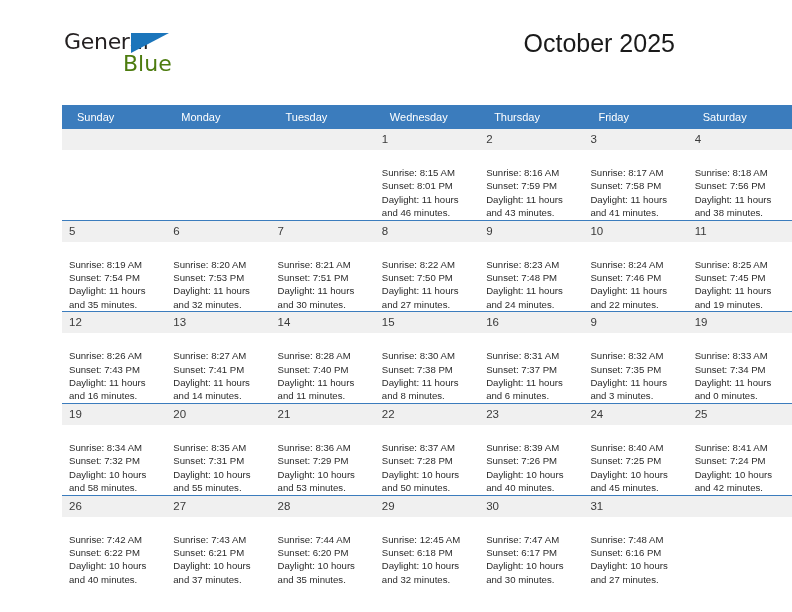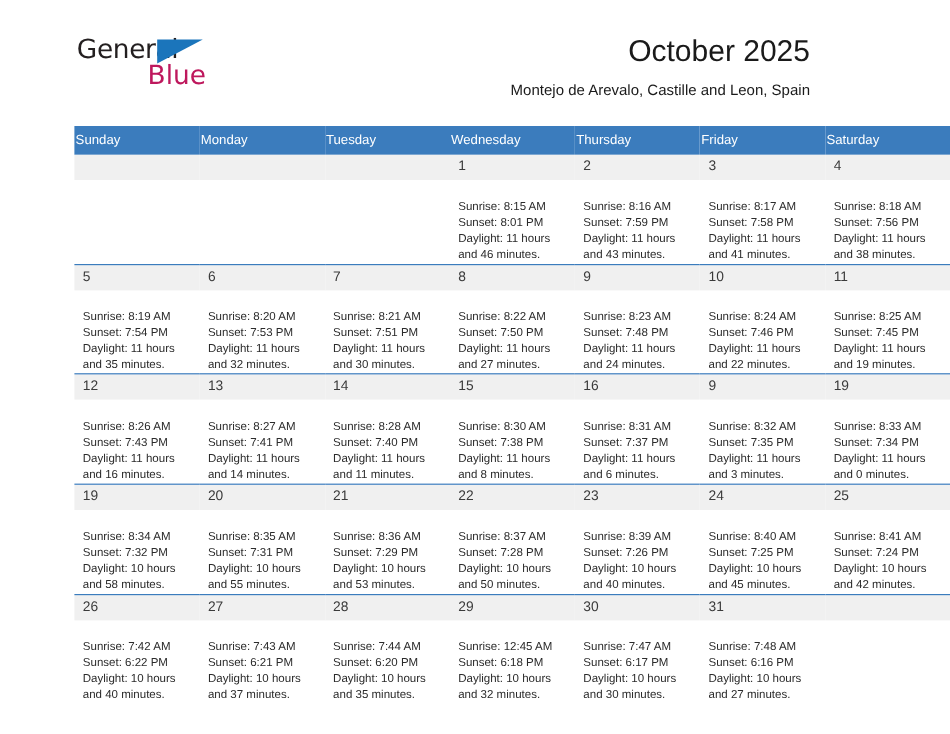--- a/index.html
+++ b/index.html
@@ -49,21 +49,21 @@
     width: 0;
     height: 0;
     border-left: 38px solid #1b75bb;
     border-bottom: 20px solid transparent;
   }
   .logo-blue {
     position: absolute;
     left: 59px;
     top: 22px;
     font-size: 22px;
-    color: #be185d;
+    color: #4d7c0f;
     font-family: "DejaVu Sans", sans-serif;
     text-align: right;
   }
   .title-block {
     position: absolute;
     right: 36px;
     top: 28px;
     text-align: right;
   }
   .cal-title {
@@ -92,21 +92,21 @@
     width: 730px;
     border-collapse: collapse;
     table-layout: fixed;
   }
   table.cal th {
     background: #3b7cbd;
     color: #ffffff;
     font-size: 11px;
     font-weight: normal;
     text-align: left;
-    padding: 6px 0 6px 1px;
+    padding: 6px 0 6px 15px;
     height: 22px;
     border: none;
   }
   table.cal td {
     vertical-align: top;
     padding: 0;
     border-top: 1px solid #3b7cbd;
     height: 90px;
     width: 104.28px;
   }
@@ -136,21 +136,20 @@
   <div class="topbar">
 
     <div class="logo">
       <span class="logo-general">General</span>
       <span class="logo-flag"></span>
       <span class="logo-blue">Blue</span>
     </div>
 
     <div class="title-block">
       <div class="cal-title">October 2025</div>
-      <div class="cal-subtitle">Montejo de Arevalo, Castille and Leon, Spain</div>
     </div>
 
   </div>
 
   <div class="cal-wrap">
     <table class="cal">
       <thead>
         <tr>
           <th>Sunday</th>
           <th>Monday</th>

